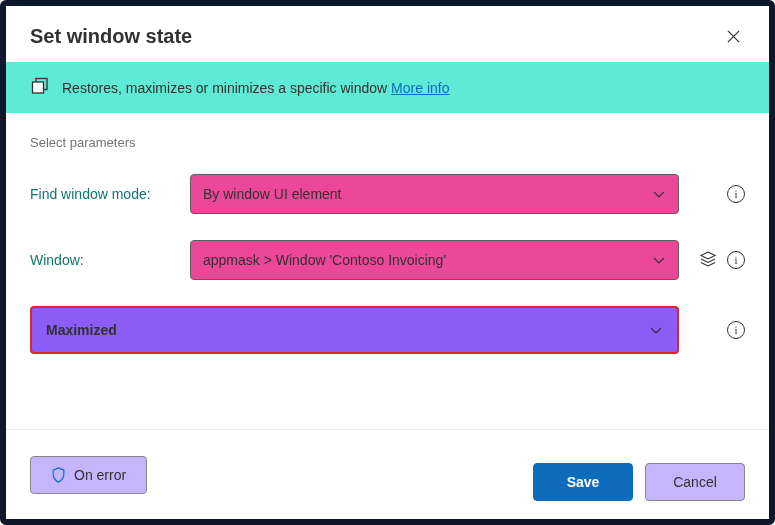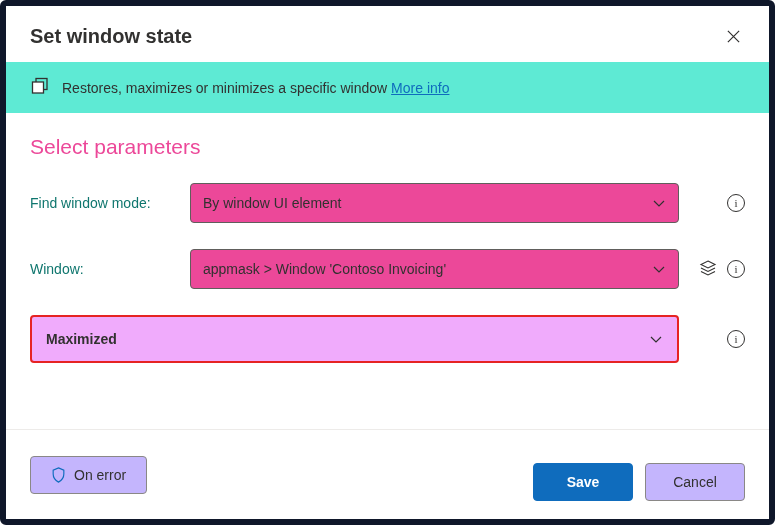--- a/index.html
+++ b/index.html
@@ -5,25 +5,25 @@
   * { box-sizing: border-box; margin: 0; padding: 0; }
   html, body { width: 775px; height: 525px; font-family: "Segoe UI", Arial, sans-serif; font-size: 14px; color: #323130; background: #fff; }
   .dialog { width: 775px; height: 525px; border: 6px solid #0f172a; border-radius: 6px; overflow: hidden; display: flex; flex-direction: column; background: #fff; }
   .header { display: flex; align-items: center; justify-content: space-between; padding: 18px 24px 14px 24px; }
   .header h1 { font-size: 20px; font-weight: 600; }
   .close-btn { background: none; border: none; cursor: pointer; width: 24px; height: 24px; display: flex; align-items: center; justify-content: center; }
   .info-bar { background: #5eead4; display: flex; align-items: center; gap: 12px; padding: 14px 24px; }
   .info-bar .desc { color: #323130; }
   .info-bar a { color: #0f6cbd; text-decoration: underline; cursor: pointer; }
   .content { flex: 1; padding: 22px 24px 10px 24px; }
-  .section-title { font-size: 21px; font-weight: 400; margin-bottom: 24px; color: #ec4899; }
+  .section-title { font-size: 13px; font-weight: 400; margin-bottom: 24px; color: #737373; }
   .param-row { display: flex; align-items: center; margin-bottom: 26px; gap: 10px; }
   .param-label { width: 150px; color: #0f766e; font-size: 14px; flex-shrink: 0; }
   .select-box { flex: 1; height: 40px; border: 1px solid #605e5c; border-radius: 4px; padding: 0 12px; display: flex; align-items: center; justify-content: space-between; cursor: pointer; background: #ec4899; }
-  .select-box.highlight { border: 2.5px solid #d83b01; border-color: #e62323; height: 48px; padding: 0 14px; background: #f0abfc; }
+  .select-box.highlight { border: 2.5px solid #d83b01; border-color: #e62323; height: 48px; padding: 0 14px; background: #8b5cf6; }
   .select-box .value { color: #323130; font-size: 14px; }
   .select-box.highlight .value { font-weight: 600; }
   .icons-right { display: flex; align-items: center; gap: 10px; width: 56px; justify-content: flex-end; flex-shrink: 0; }
   .info-icon-circle { width: 18px; height: 18px; border: 1.2px solid #323130; border-radius: 50%; display: flex; align-items: center; justify-content: center; font-size: 11px; font-family: serif; cursor: pointer; }
   .layers-icon { cursor: pointer; }
   .footer { border-top: 1px solid #edebe9; padding: 18px 24px; display: flex; align-items: center; justify-content: space-between; }
   .footer-right { display: flex; gap: 12px; margin-top: 15px; }
   .btn { height: 38px; padding: 0 20px; border-radius: 4px; font-size: 14px; cursor: pointer; display: flex; align-items: center; justify-content: center; gap: 8px; min-width: 100px; }
   .btn-outline { background: #c4b5fd; border: 1px solid #8a8886; color: #323130; }
   .btn-primary { background: #0f6cbd; border: 1px solid #0f6cbd; color: #fff; font-weight: 600; }

